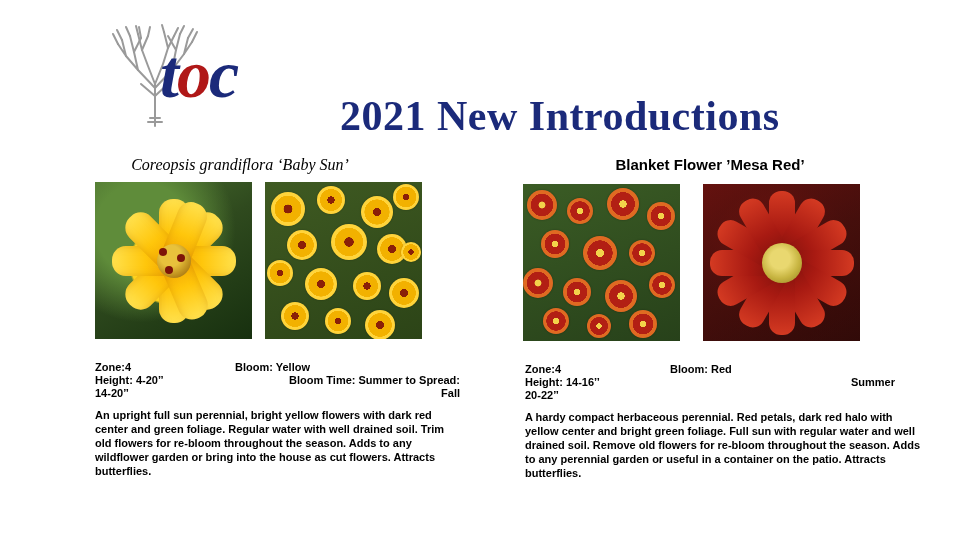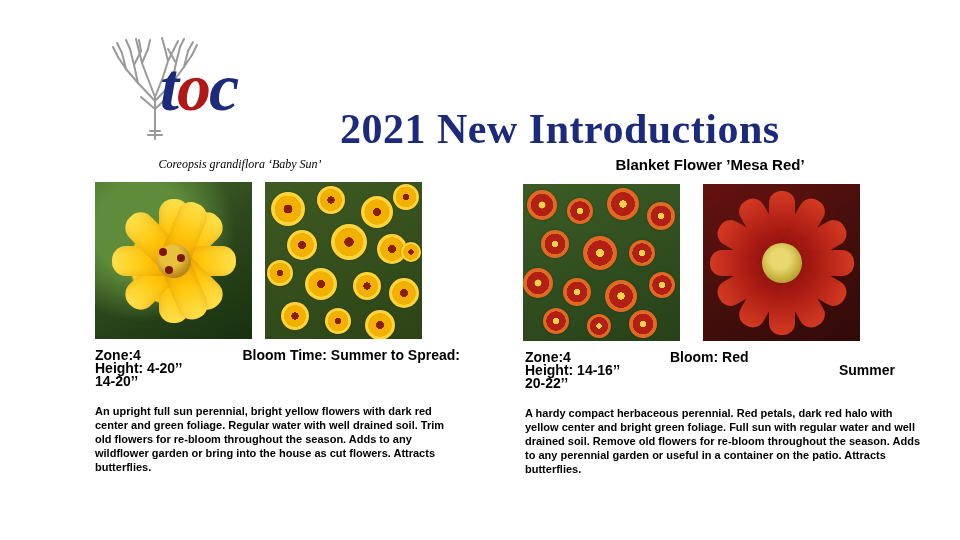--- a/index.html
+++ b/index.html
@@ -11,21 +11,21 @@
     height: 540px;
     background: #ffffff;
     font-family: "Liberation Sans", sans-serif;
     overflow: hidden;
     position: relative;
   }
 
   
   .header {
     position: absolute;
-    top: 13px;
+    top: 0;
     left: 0;
     width: 800px;
     height: 145px;
   }
   .logo {
     position: absolute;
     left: 108px;
     top: 22px;
     width: 190px;
     height: 115px;
@@ -89,21 +89,21 @@
     font-size: 15px;
     font-weight: bold;
     color: #000000;
     margin: 0;
     line-height: 20px;
   }
   .plant-latin {
     text-align: center;
     font-family: "Liberation Serif", serif;
     font-style: italic;
-    font-size: 12px;
+    font-size: 16px;
     color: #000000;
     margin: 1px 0 0 0;
     line-height: 17px;
   }
 
   .photos {
     position: relative;
     margin-top: 9px;
     height: 157px;
   }
@@ -206,44 +206,44 @@
     height: 40px;
     margin-left: -20px;
     margin-top: -20px;
     border-radius: 50%;
     background: radial-gradient(circle at 45% 40%, #e9d870 0 30%, #c6b33f 60%, #8f7c22 100%);
   }
 
   
   .specs {
     position: relative;
-    margin-top: 10px;
+    margin-top: 22px;
     height: 44px;
-    font-size: 14px;
+    font-size: 11px;
     font-weight: bold;
     color: #000000;
     line-height: 13px;
   }
   .specs .col-a {
     position: absolute;
     left: 75px;
     top: 0;
     width: 150px;
   }
   .specs .col-b {
     position: absolute;
     left: 215px;
     top: 0;
     width: 225px;
   }
   .specs .line { display: block; white-space: nowrap; }
   .specs .indent { padding-left: 6px; text-align: right; }
 
   .description {
-    margin-top: 11px;
+    margin-top: 3px;
     padding-left: 75px;
     padding-right: 8px;
     font-size: 11px;
     font-weight: bold;
     line-height: 14px;
     color: #000000;
   }
   .plant.right .specs .col-a { left: 35px; }
   .plant.right .specs .col-b { left: 180px; }
   .plant.right .description { padding-left: 35px; }
@@ -318,21 +318,23 @@
     </div>
   </div>
 
   <div class="specs">
     <div class="col-a">
       <span class="line">Zone:4</span>
       <span class="line">Height: 4-20’’</span>
       <span class="line">14-20’’</span>
     </div>
     <div class="col-b">
+      <span class="line">Bloom: Yellow</span>
       <span class="line indent">Bloom Time: Summer to Spread:</span>
+      <span class="line indent">Fall</span>
     </div>
   </div>
 
   <div class="description">An upright full sun perennial, bright yellow flowers with dark red center and green foliage. Regular water with well drained soil. Trim old flowers for re-bloom throughout the season. Adds to any wildflower garden or bring into the house as cut flowers. Attracts butterflies.</div>
 </div>
 
 <div class="plant right">
   <div class="plant-name">Blanket Flower ’Mesa Red’</div>
 
   <div class="photos">

